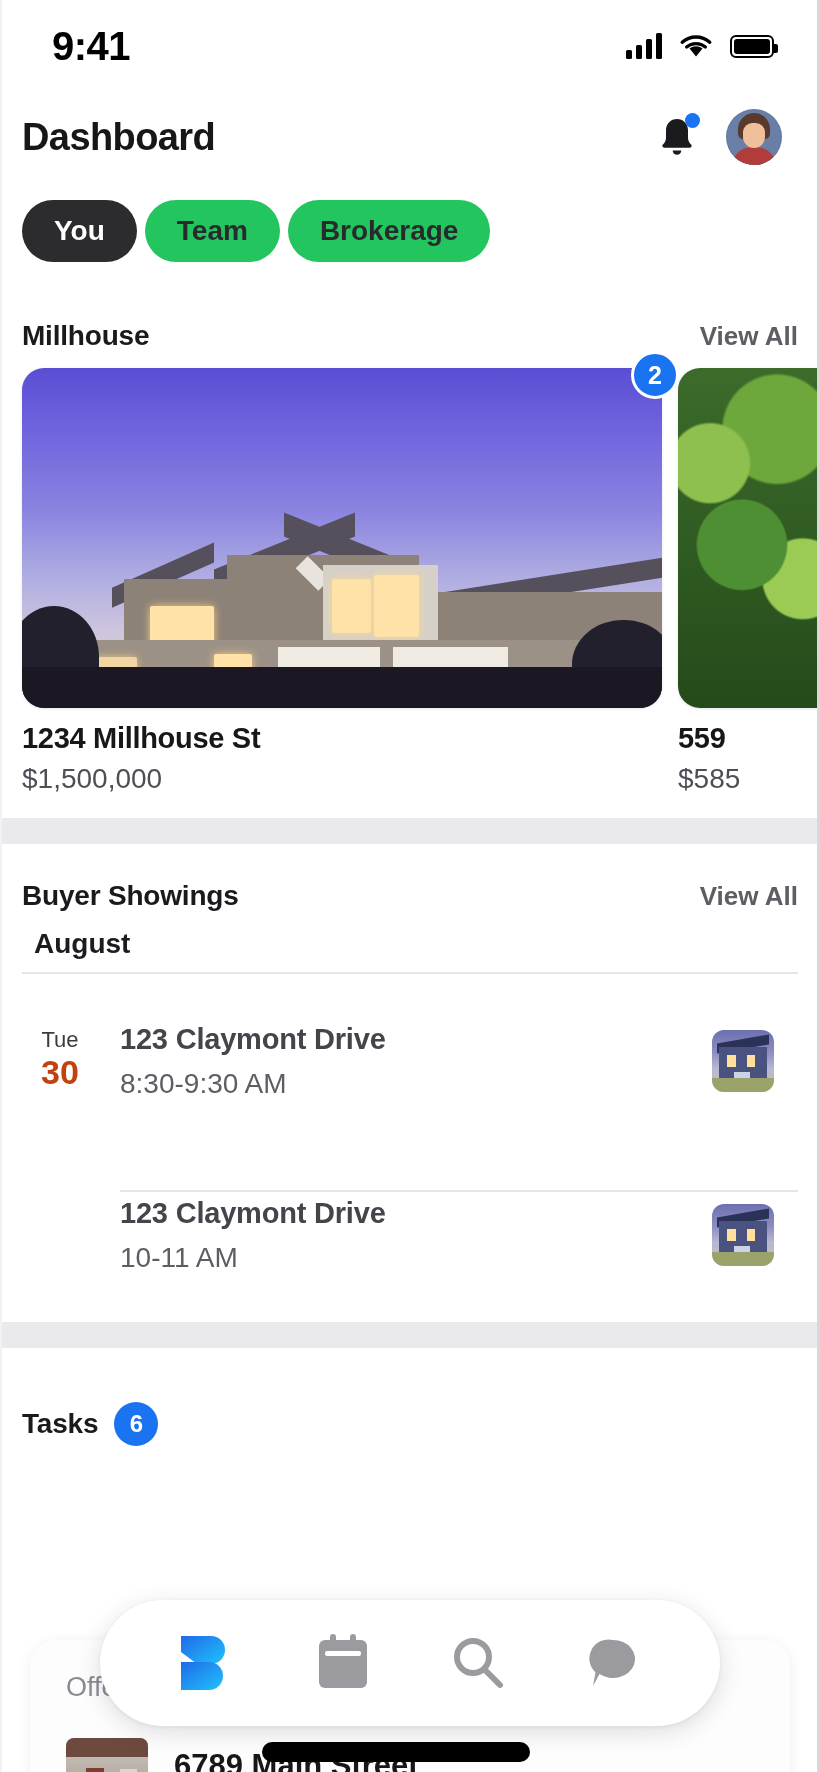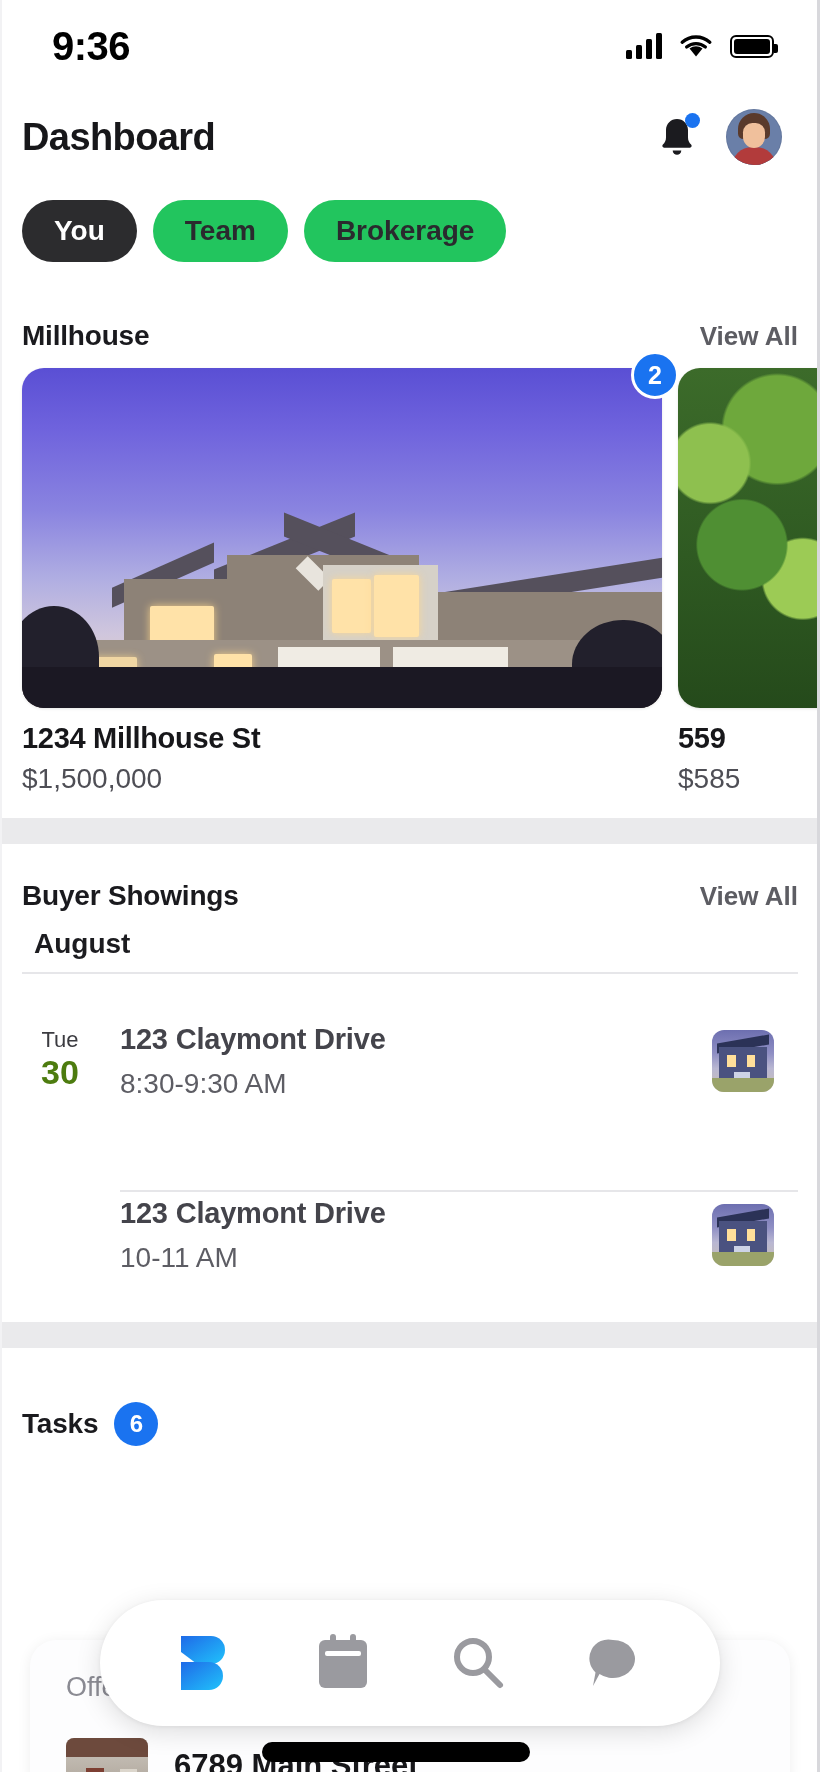--- a/index.html
+++ b/index.html
@@ -75,21 +75,21 @@
   .avatar .face { position:absolute; left:17px; top:14px; width:22px; height:25px;
     background:#f0c09c; border-radius:11px 11px 13px 13px; }
   .avatar .body { position:absolute; left:6px; bottom:-4px; width:44px; height:22px;
     background:#b23b3b; border-radius:20px 20px 0 0; }
   .avatar .shoulder { position:absolute; left:0px; bottom:-6px; width:56px; height:16px;
     background:#4a5f86; border-radius:18px 18px 0 0; }
 
   
   .tabs {
     position: absolute; top: 200px; left: 22px;
-    display: flex; gap: 16px;
+    display: flex; gap: 8px;
   }
   .tab {
     height: 62px; padding: 0 32px; border-radius: 31px;
     display: flex; align-items: center; justify-content: center;
     font-size: 28px; font-weight: 600; color: #2a2a2e;
     background: #22c55e; white-space: nowrap;
   }
   .tab.active { background: #2c2c2e; color: #ffffff; }
 
   
@@ -145,21 +145,21 @@
   
   .band { position: absolute; left: 0; right: 0; height: 26px; background: #eaeaec; }
 
   
   .showings { position: absolute; left: 0; right: 0; }
   .month { position: absolute; left: 34px; font-size: 28px; font-weight: 700; color: #1c1c20; }
   .hr { position: absolute; height: 1.5px; background: #e6e6e9; }
   .srow { position: absolute; left: 0; right: 0; display: flex; align-items: center; }
   .sdate { width: 120px; text-align: center; flex: none; }
   .sdate .dow { font-size: 22px; font-weight: 500; color: #3b3b40; line-height: 1; }
-  .sdate .dnum { font-size: 34px; font-weight: 700; color: #4d7c0f; line-height: 1.25; }
+  .sdate .dnum { font-size: 34px; font-weight: 700; color: #c2410c; line-height: 1.25; }
   .sinfo { flex: 1; }
   .sinfo .addr { font-size: 29px; font-weight: 600; color: #44444b; letter-spacing: -0.2px; }
   .sinfo .time { font-size: 28px; font-weight: 400; color: #5d5d64; margin-top: 12px; }
   .sthumb {
     width: 62px; height: 62px; border-radius: 12px; margin-right: 46px; flex: none;
     overflow: hidden; position: relative;
     background: linear-gradient(#6d6fb0 0%, #8f8fc4 38%, #b9b7d2 62%, #c9bfb4 100%);
   }
   .th-roof { position:absolute; background:#2b3257; }
   .th-wall { position:absolute; background:#4a5280; }
@@ -202,21 +202,21 @@
     padding: 0 40px; z-index: 8;
   }
   .navitem { width: 86px; height: 86px; display: flex; align-items: center; justify-content: center; }
 </style>
 </head>
 <body>
 
 <div id="phone">
 
   <div class="statusbar">
-    <div class="sb-time">9:36</div>
+    <div class="sb-time">9:41</div>
     <div class="sb-right">
       <div class="bars">
           <i></i>
           <i></i>
           <i></i>
           <i></i>
         </div>
       <svg width="34" height="25" viewBox="0 0 34 25">
         <path d="M17 22.5 L10.5 14.5 a10.4 10.4 0 0 1 13 0 Z" fill="#000"></path>
         <path d="M3.2 8.2 a21 21 0 0 1 27.6 0" stroke="#000" stroke-width="3.4" fill="none" stroke-linecap="round"></path>

